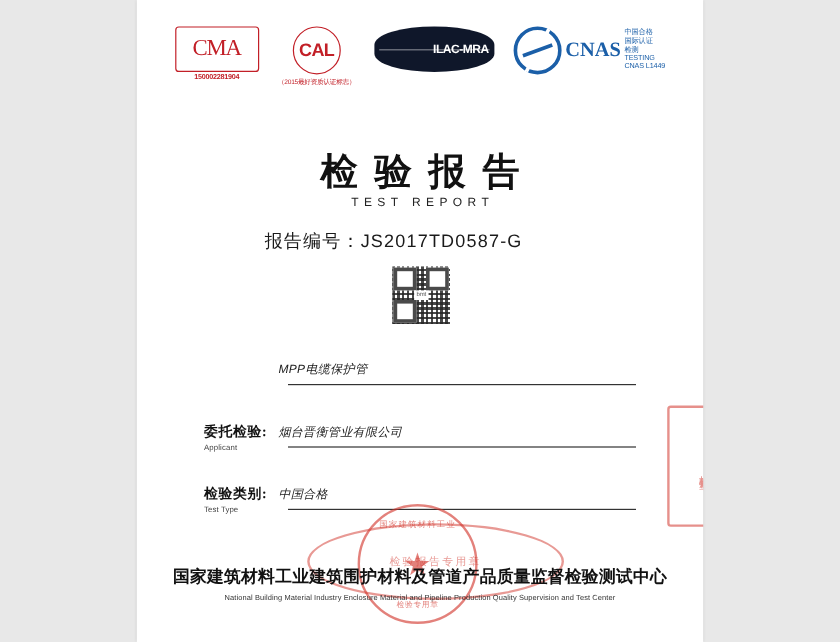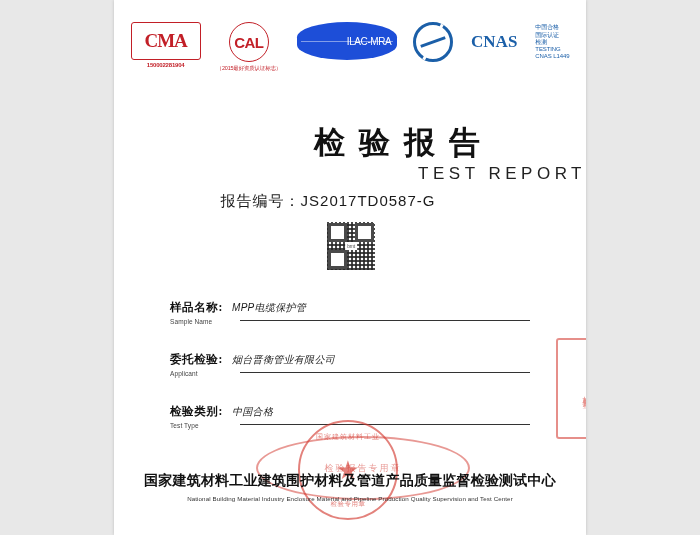--- a/index.html
+++ b/index.html
@@ -53,21 +53,21 @@
     border-radius: 3px;
     display: flex;
     align-items: center;
     justify-content: center;
     position: relative;
     overflow: hidden;
   }
   .cma-text {
     color: #c21f27;
     font-size: 19px;
-    font-weight: bold;
+    font-weight: normal;
     letter-spacing: -1px;
     font-family: "Liberation Serif", serif;
   }
   .cma-num {
     margin-top: 2px;
     color: #c21f27;
     font-size: 6px;
     font-weight: bold;
     letter-spacing: -0.2px;
   }
@@ -93,45 +93,45 @@
     font-size: 5.5px;
     letter-spacing: -0.2px;
     white-space: nowrap;
   }
 
   
   .ilac-box {
     width: 56px;
     height: 38px;
     border-radius: 50%/40%;
-    background: #1d4ed8;
+    background: #0f172a;
     color: #ffffff;
     display: flex;
     align-items: center;
     justify-content: center;
     font-size: 10px;
-    font-weight: normal;
+    font-weight: bold;
     letter-spacing: -0.4px;
     position: relative;
     overflow: hidden;
     padding-left: 44px;
   }
   .ilac-box::after {
     content: "";
     position: absolute;
     left: 4px; right: 4px; top: 50%;
     height: 1px;
     background: rgba(255,255,255,0.45);
   }
 
   
   .cnas-wrap {
     display: flex;
     align-items: center;
-    gap: 18px;
+    gap: 3px;
   }
   .cnas-ring {
     width: 34px;
     height: 34px;
     border-radius: 50%;
     border: 3px solid #1b5fa8;
     position: relative;
   }
   .cnas-ring::before {
     content: "";
@@ -177,28 +177,27 @@
     position: absolute;
     top: 122px;
     width: 472px;
     text-align: center;
     font-family: "Liberation Serif", serif;
     font-size: 31px;
     font-weight: bold;
     letter-spacing: 14px;
     text-indent: 14px;
     color: #111111;
-    padding-left: 47px;
   }
   .title-en {
     position: absolute;
     top: 164px;
     width: 472px;
-    text-align: right;
-    font-size: 17px;
+    text-align: center;
+    font-size: 10px;
     letter-spacing: 4.5px;
     text-indent: 4.5px;
     color: #222222;
   }
   .report-no {
     position: absolute;
     top: 192px;
     width: 428px;
     text-align: center;
     font-size: 15px;
@@ -431,24 +430,20 @@
   <div class="qr">
     <span class="qr-eye tl"></span>
     <span class="qr-eye tr"></span>
     <span class="qr-eye bl"></span>
     <span class="qr-center">bmt</span>
   </div>
 
   <div class="fields">
 
     <div class="field-row">
-      <div class="field-label">
-        <span class="cn">样品名称:</span>
-        <span class="en">Sample Name</span>
-      </div>
       <div class="field-value">MPP电缆保护管</div>
       <div class="field-line"></div>
     </div>
 
     <div class="field-row">
       <div class="field-label">
         <span class="cn">委托检验:</span>
         <span class="en">Applicant</span>
       </div>
       <div class="field-value">烟台晋衡管业有限公司</div>

